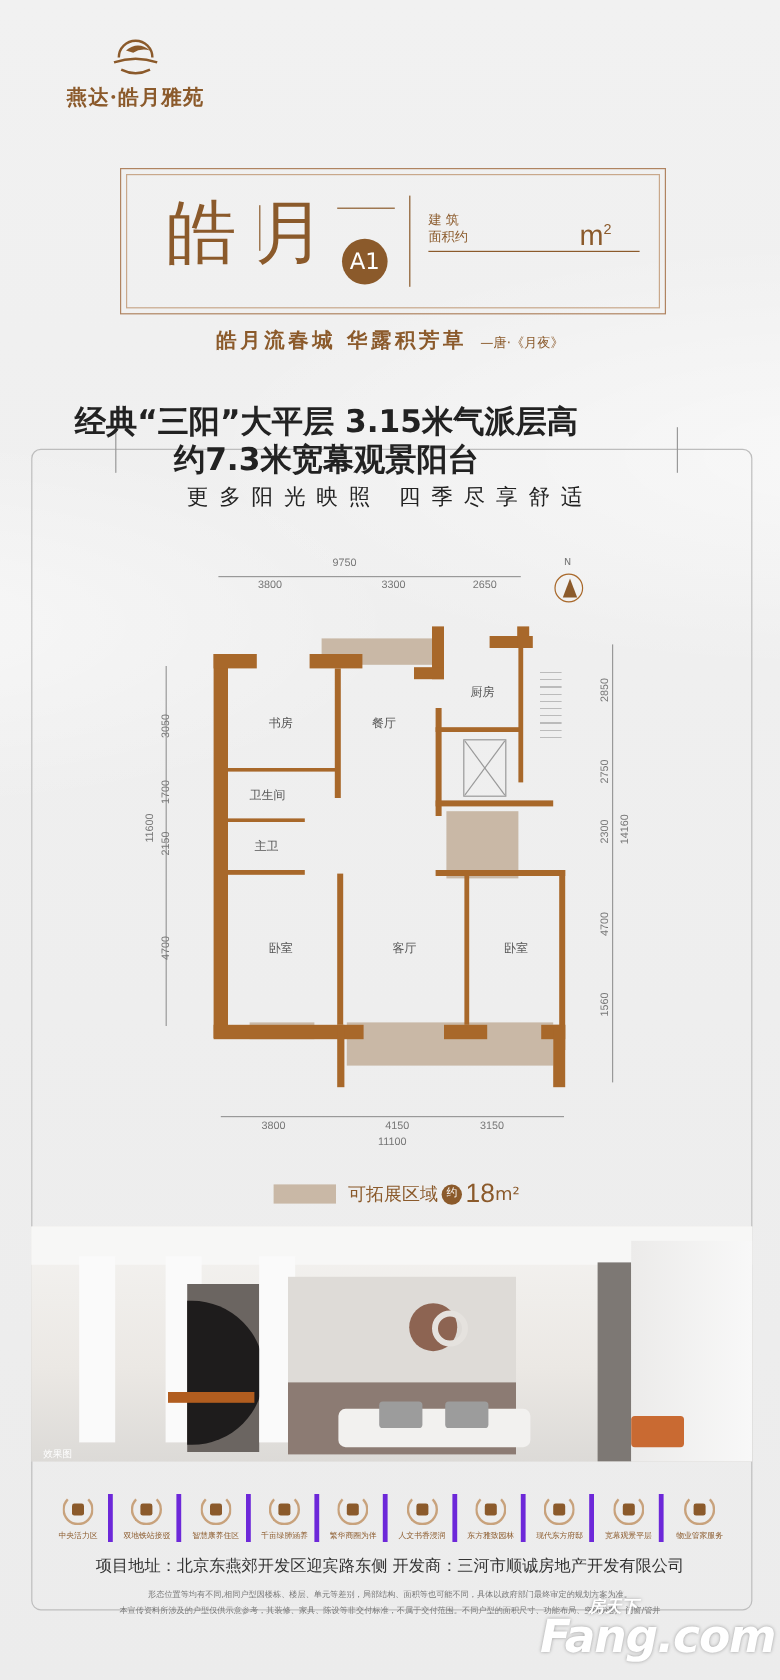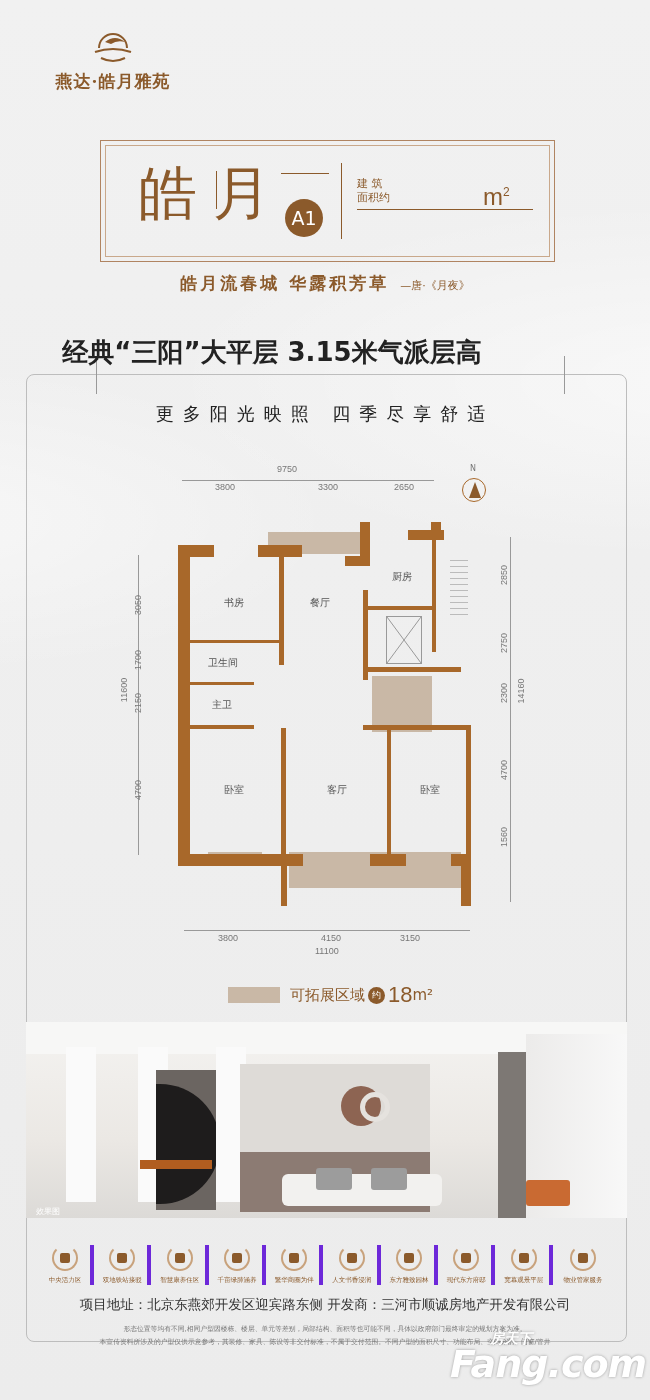--- a/index.html
+++ b/index.html
@@ -117,20 +117,21 @@
   <span class="main">皓月流春城 华露积芳草</span>
   <span class="cite">—唐·《月夜》</span>
 </div>
 
 <div class="card"></div>
 <div class="head-bar" style="left:96px"></div>
 <div class="head-bar" style="left:564px"></div>
 
 <div class="head1">
   <div>经典“三阳”大平层 3.15米气派层高</div>
+  <div>约7.3米宽幕观景阳台</div>
 </div>
 <div class="head2">更多阳光映照  四季尽享舒适</div>
 
 <div class="plan">
   <div class="north-n">N</div>
   <div class="north"></div>
 
   <div class="dim" style="left:157px;top:4px">9750</div>
   <div class="dline" style="left:62px;top:20px;width:252px;height:1px"></div>
   <div class="dim" style="left:95px;top:22px">3800</div>

